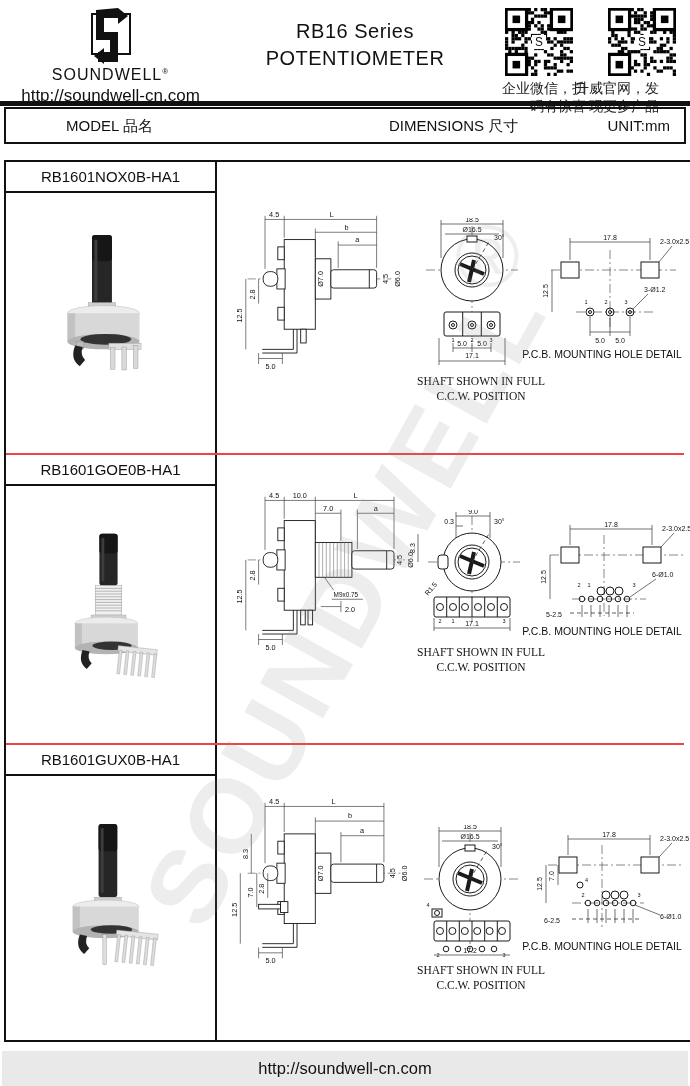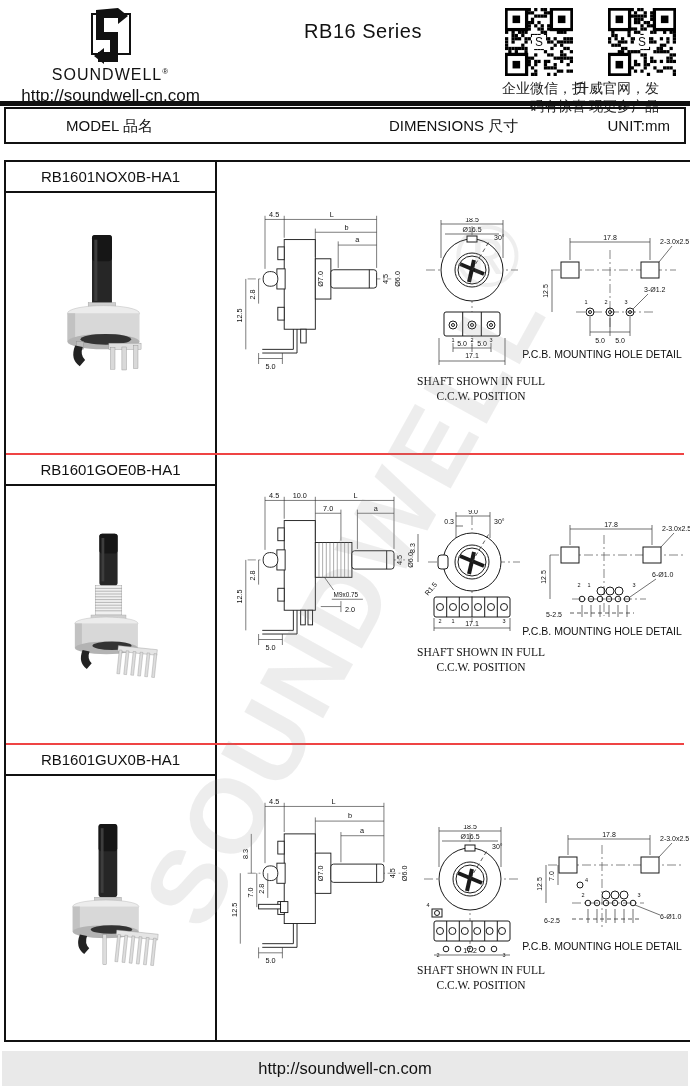--- a/index.html
+++ b/index.html
@@ -4,21 +4,21 @@
 <style>
   html,body{margin:0;padding:0;background:#fff;}
   .page{position:relative;width:690px;height:1086px;background:#fff;overflow:hidden;
         font-family:"Liberation Sans",sans-serif;color:#111;}
   .abs{position:absolute;}
   
   .logo-block{position:absolute;left:8px;top:4px;width:205px;text-align:center;}
   .brand-line{position:absolute;left:0;top:62px;width:205px;font-size:16px;letter-spacing:1px;}
   .brand-line sup{font-size:8px;}
   .site-url{position:absolute;left:0;top:82px;width:205px;font-size:17px;}
-  .title-block{position:absolute;left:248px;top:18px;width:230px;text-align:center;font-size:20px;line-height:27px;letter-spacing:.5px;}
+  .title-block{position:absolute;left:240px;top:18px;width:230px;text-align:center;font-size:20px;line-height:27px;letter-spacing:.5px;}
   .qr{position:absolute;top:8px;width:68px;height:68px;}
   .qr-cap{position:absolute;top:80px;width:92px;font-size:14px;text-align:right;color:#222;}
   .rule{position:absolute;left:0;top:101px;width:690px;height:5px;background:#111;}
   
   .thead{position:absolute;left:4px;top:107px;width:678px;height:33px;border:2px solid #111;}
   .thead span{position:absolute;top:0;line-height:33px;font-size:15px;}
   
   .maintable{position:absolute;left:4px;top:160px;width:678px;height:878px;border:2px solid #111;padding-left:8px;}
   .vdivider{position:absolute;left:209px;top:0;bottom:0;width:2px;background:#111;}
   .trow{position:absolute;left:0;width:678px;}
@@ -61,20 +61,21 @@
       <path d="M20 58 L10 50 L20 42 Z" fill="#111"></path>
     </svg>
     <div class="brand-line">
       <span>SOUNDWELL</span><sup>®</sup>
     </div>
     <div class="site-url">http://soundwell-cn.com</div>
   </div>
 
   <div class="title-block">
     <div>RB16 Series</div>
+    <div>POTENTIOMETER</div>
   </div>
 
   <svg class="qr" style="left:505px" viewBox="0 0 63 63" fill="#000">
       <rect x="21" y="0" width="3" height="3"></rect>
       <rect x="27" y="0" width="3" height="3"></rect>
       <rect x="33" y="0" width="3" height="3"></rect>
       <rect x="36" y="0" width="3" height="3"></rect>
       <rect x="21" y="3" width="3" height="3"></rect>
       <rect x="24" y="3" width="3" height="3"></rect>
       <rect x="36" y="3" width="3" height="3"></rect>

